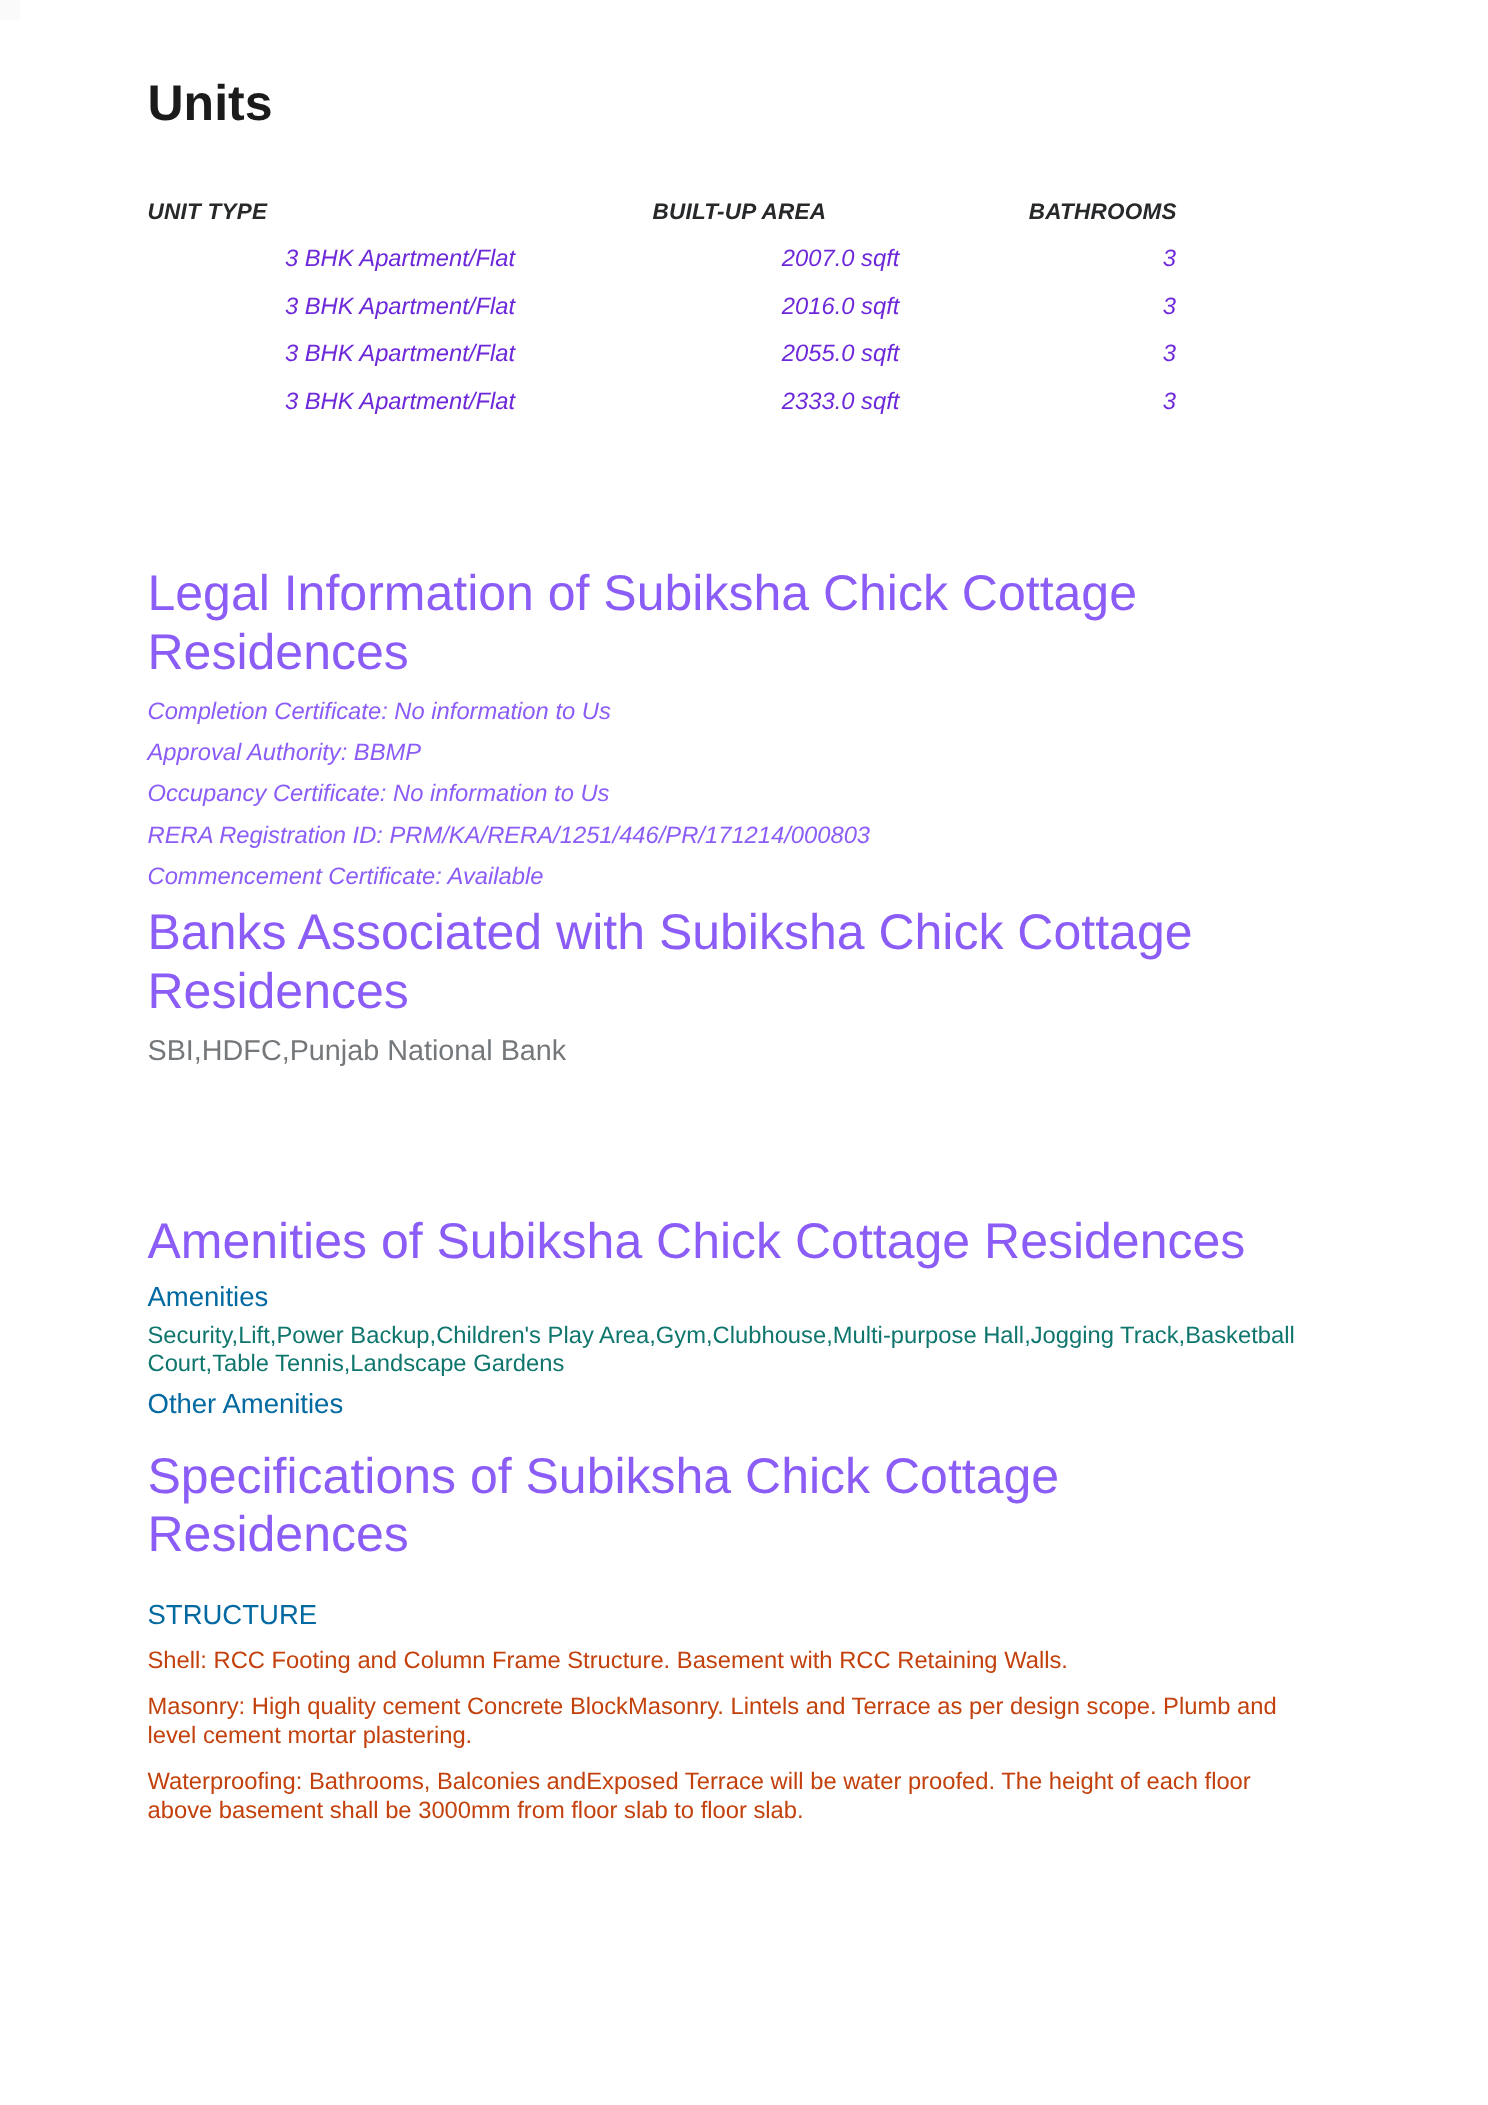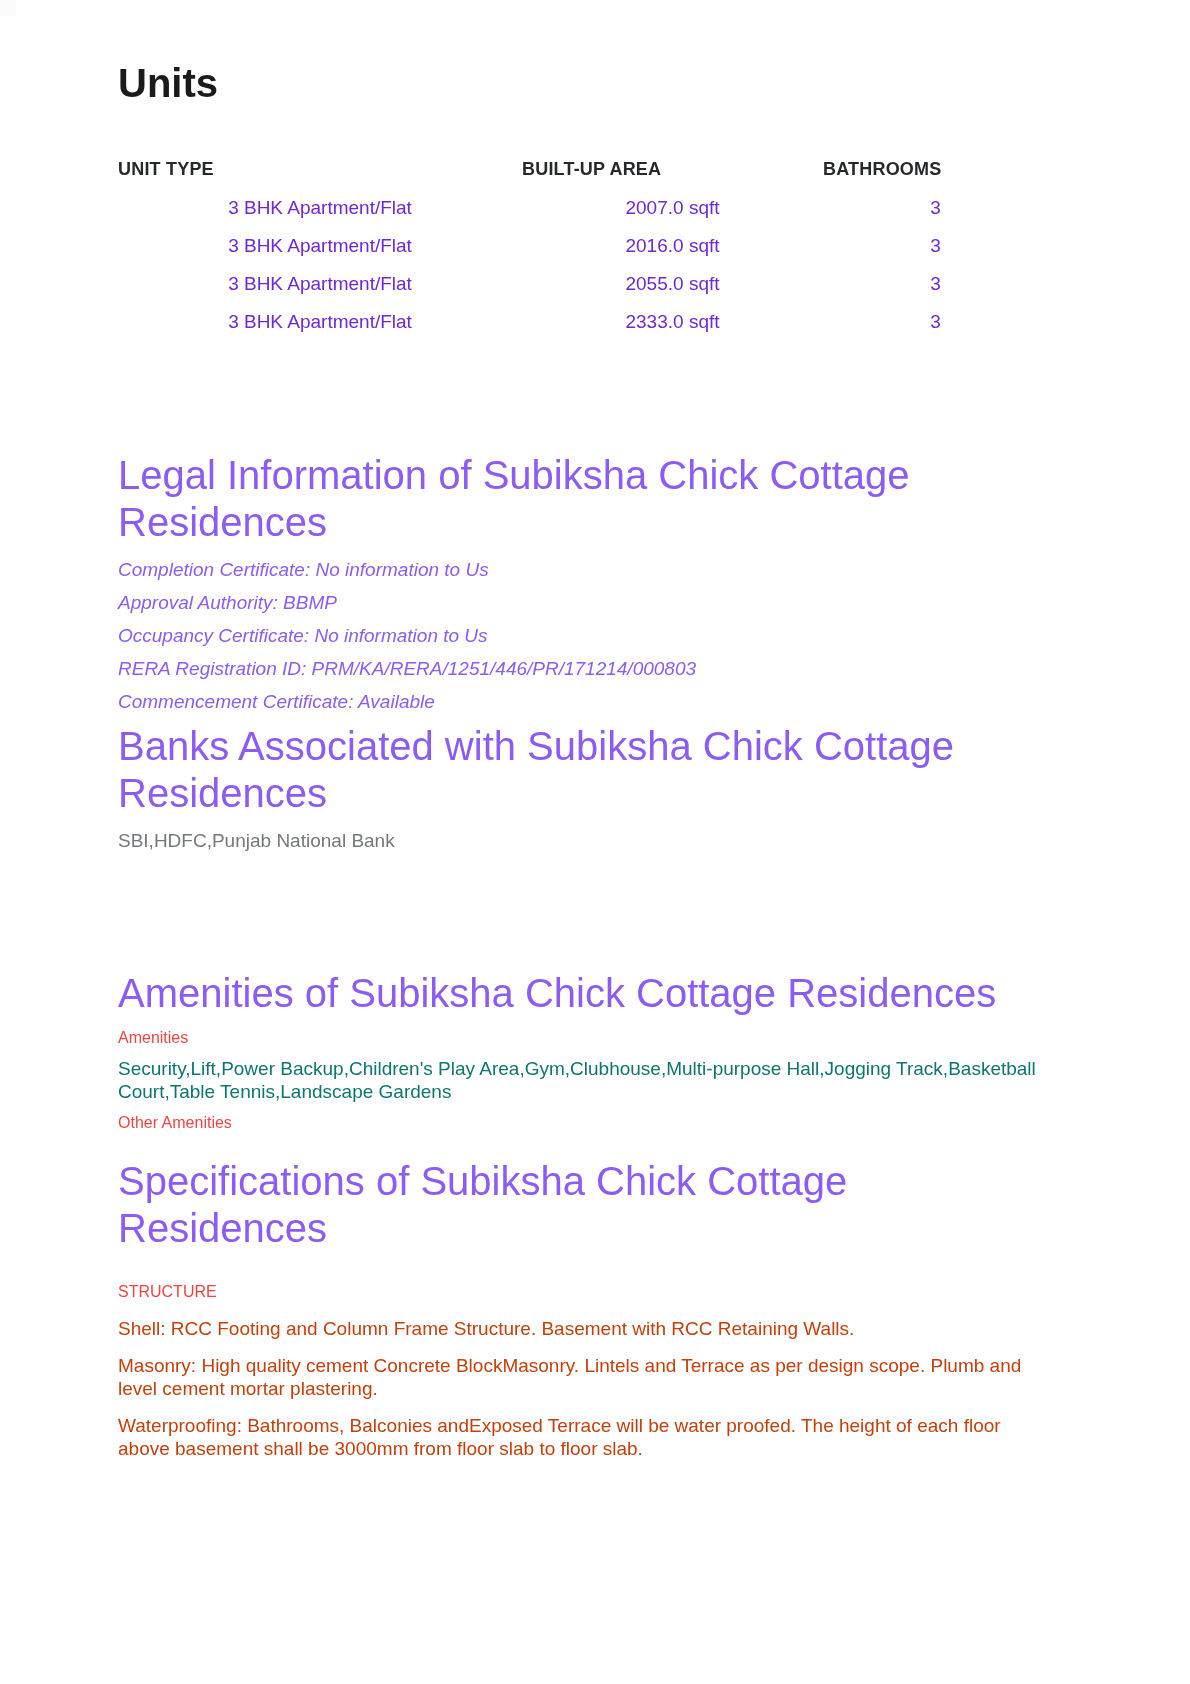--- a/index.html
+++ b/index.html
@@ -36,20 +36,21 @@
     line-height: 47px;
     font-weight: 400;
     color: #8b5cf6;
     max-width: 925px;
   }
   .units-table {
     margin-top: 42px;
     width: 930px;
     border-collapse: collapse;
     table-layout: fixed;
+    font-style: italic;
   }
   .units-table col.c1 { width: 404px; }
   .units-table col.c2 { width: 301px; }
   .units-table col.c3 { width: 225px; }
   .units-table th {
     text-align: left;
     vertical-align: middle;
     height: 40px;
     font-size: 18px;
     font-weight: 700;
@@ -70,30 +71,30 @@
     font-size: 19px;
     line-height: 23px;
     color: #8b5cf6;
     margin: 0 0 10px 0;
     max-width: 928px;
     font-style: italic;
   }
   .h2-banks { margin-top: 10px; }
   .banks-line {
     margin-top: 12px;
-    font-size: 19px;
+    font-size: 23px;
     line-height: 23px;
     color: #75787b;
     max-width: 928px;
   }
   .h2-amenities { margin-top: 118px; }
   .minor-label {
-    font-size: 16px;
+    font-size: 22px;
     line-height: 23px;
-    color: #ef4444;
+    color: #0369a1;
     max-width: 928px;
   }
   .label-amenities { margin-top: 9px; }
   .amenities-list {
     margin-top: 8px;
     font-size: 19px;
     line-height: 23px;
     color: #0f766e;
     max-width: 928px;
   }

